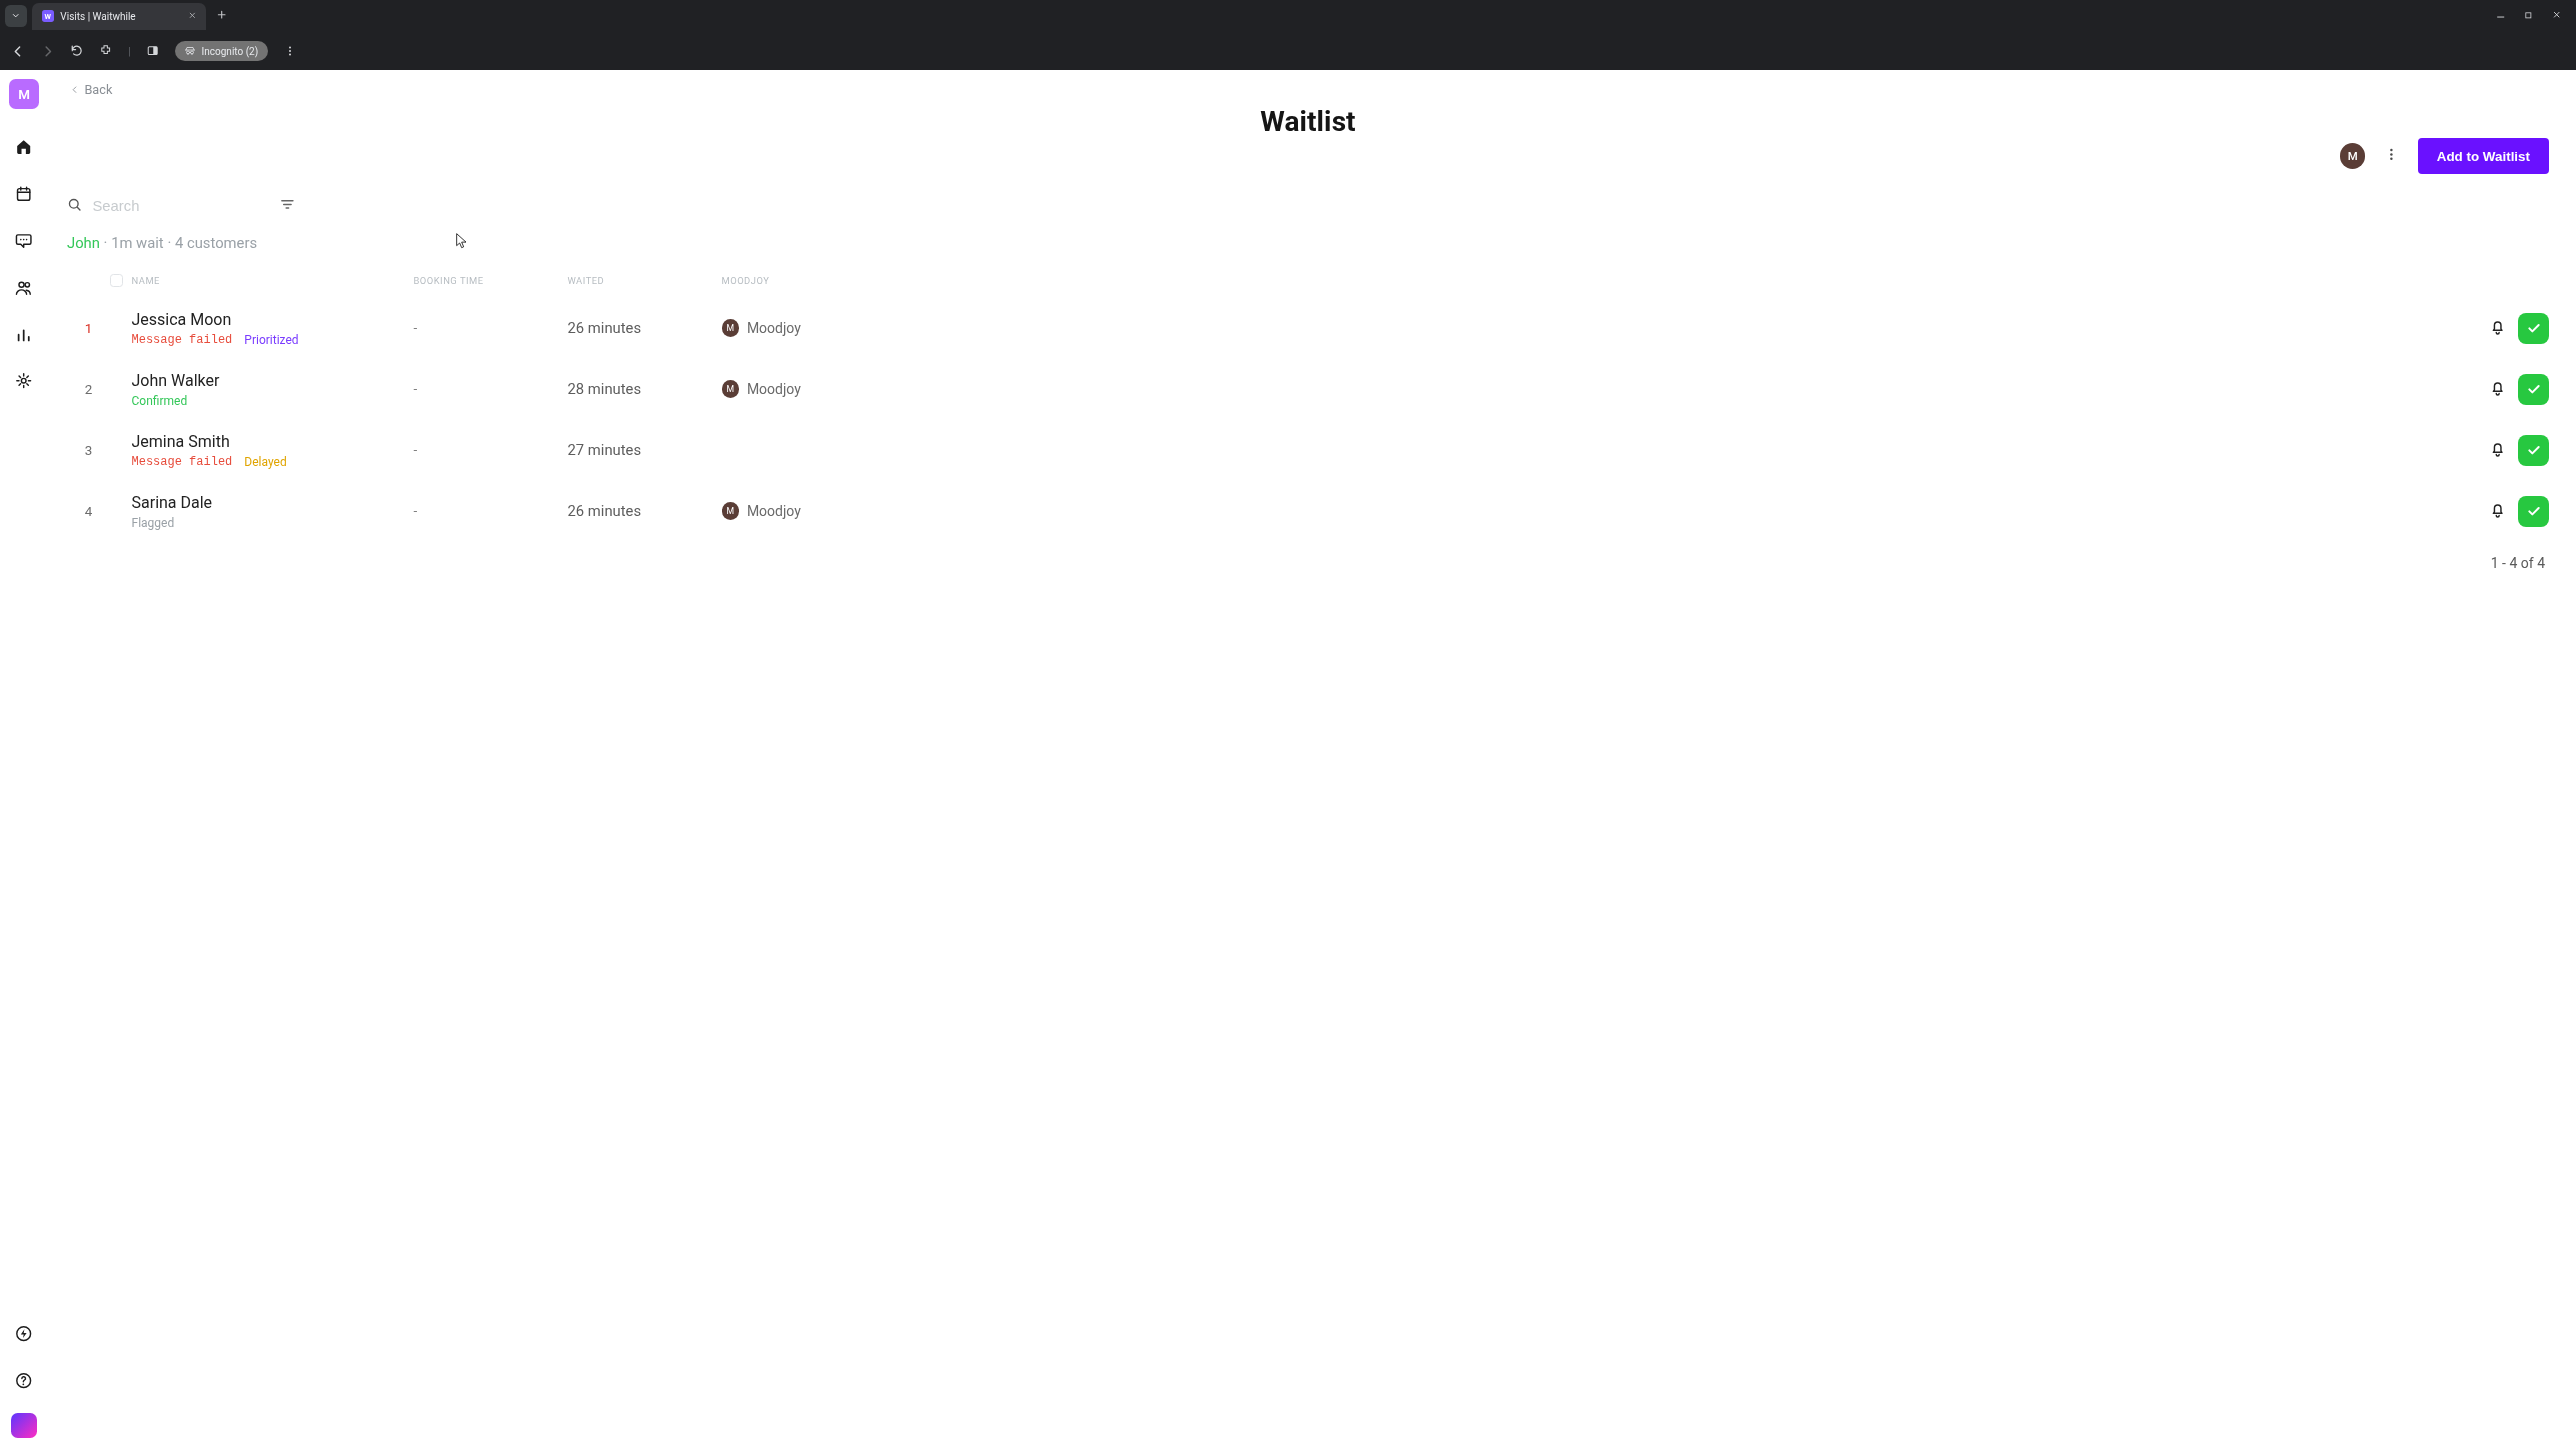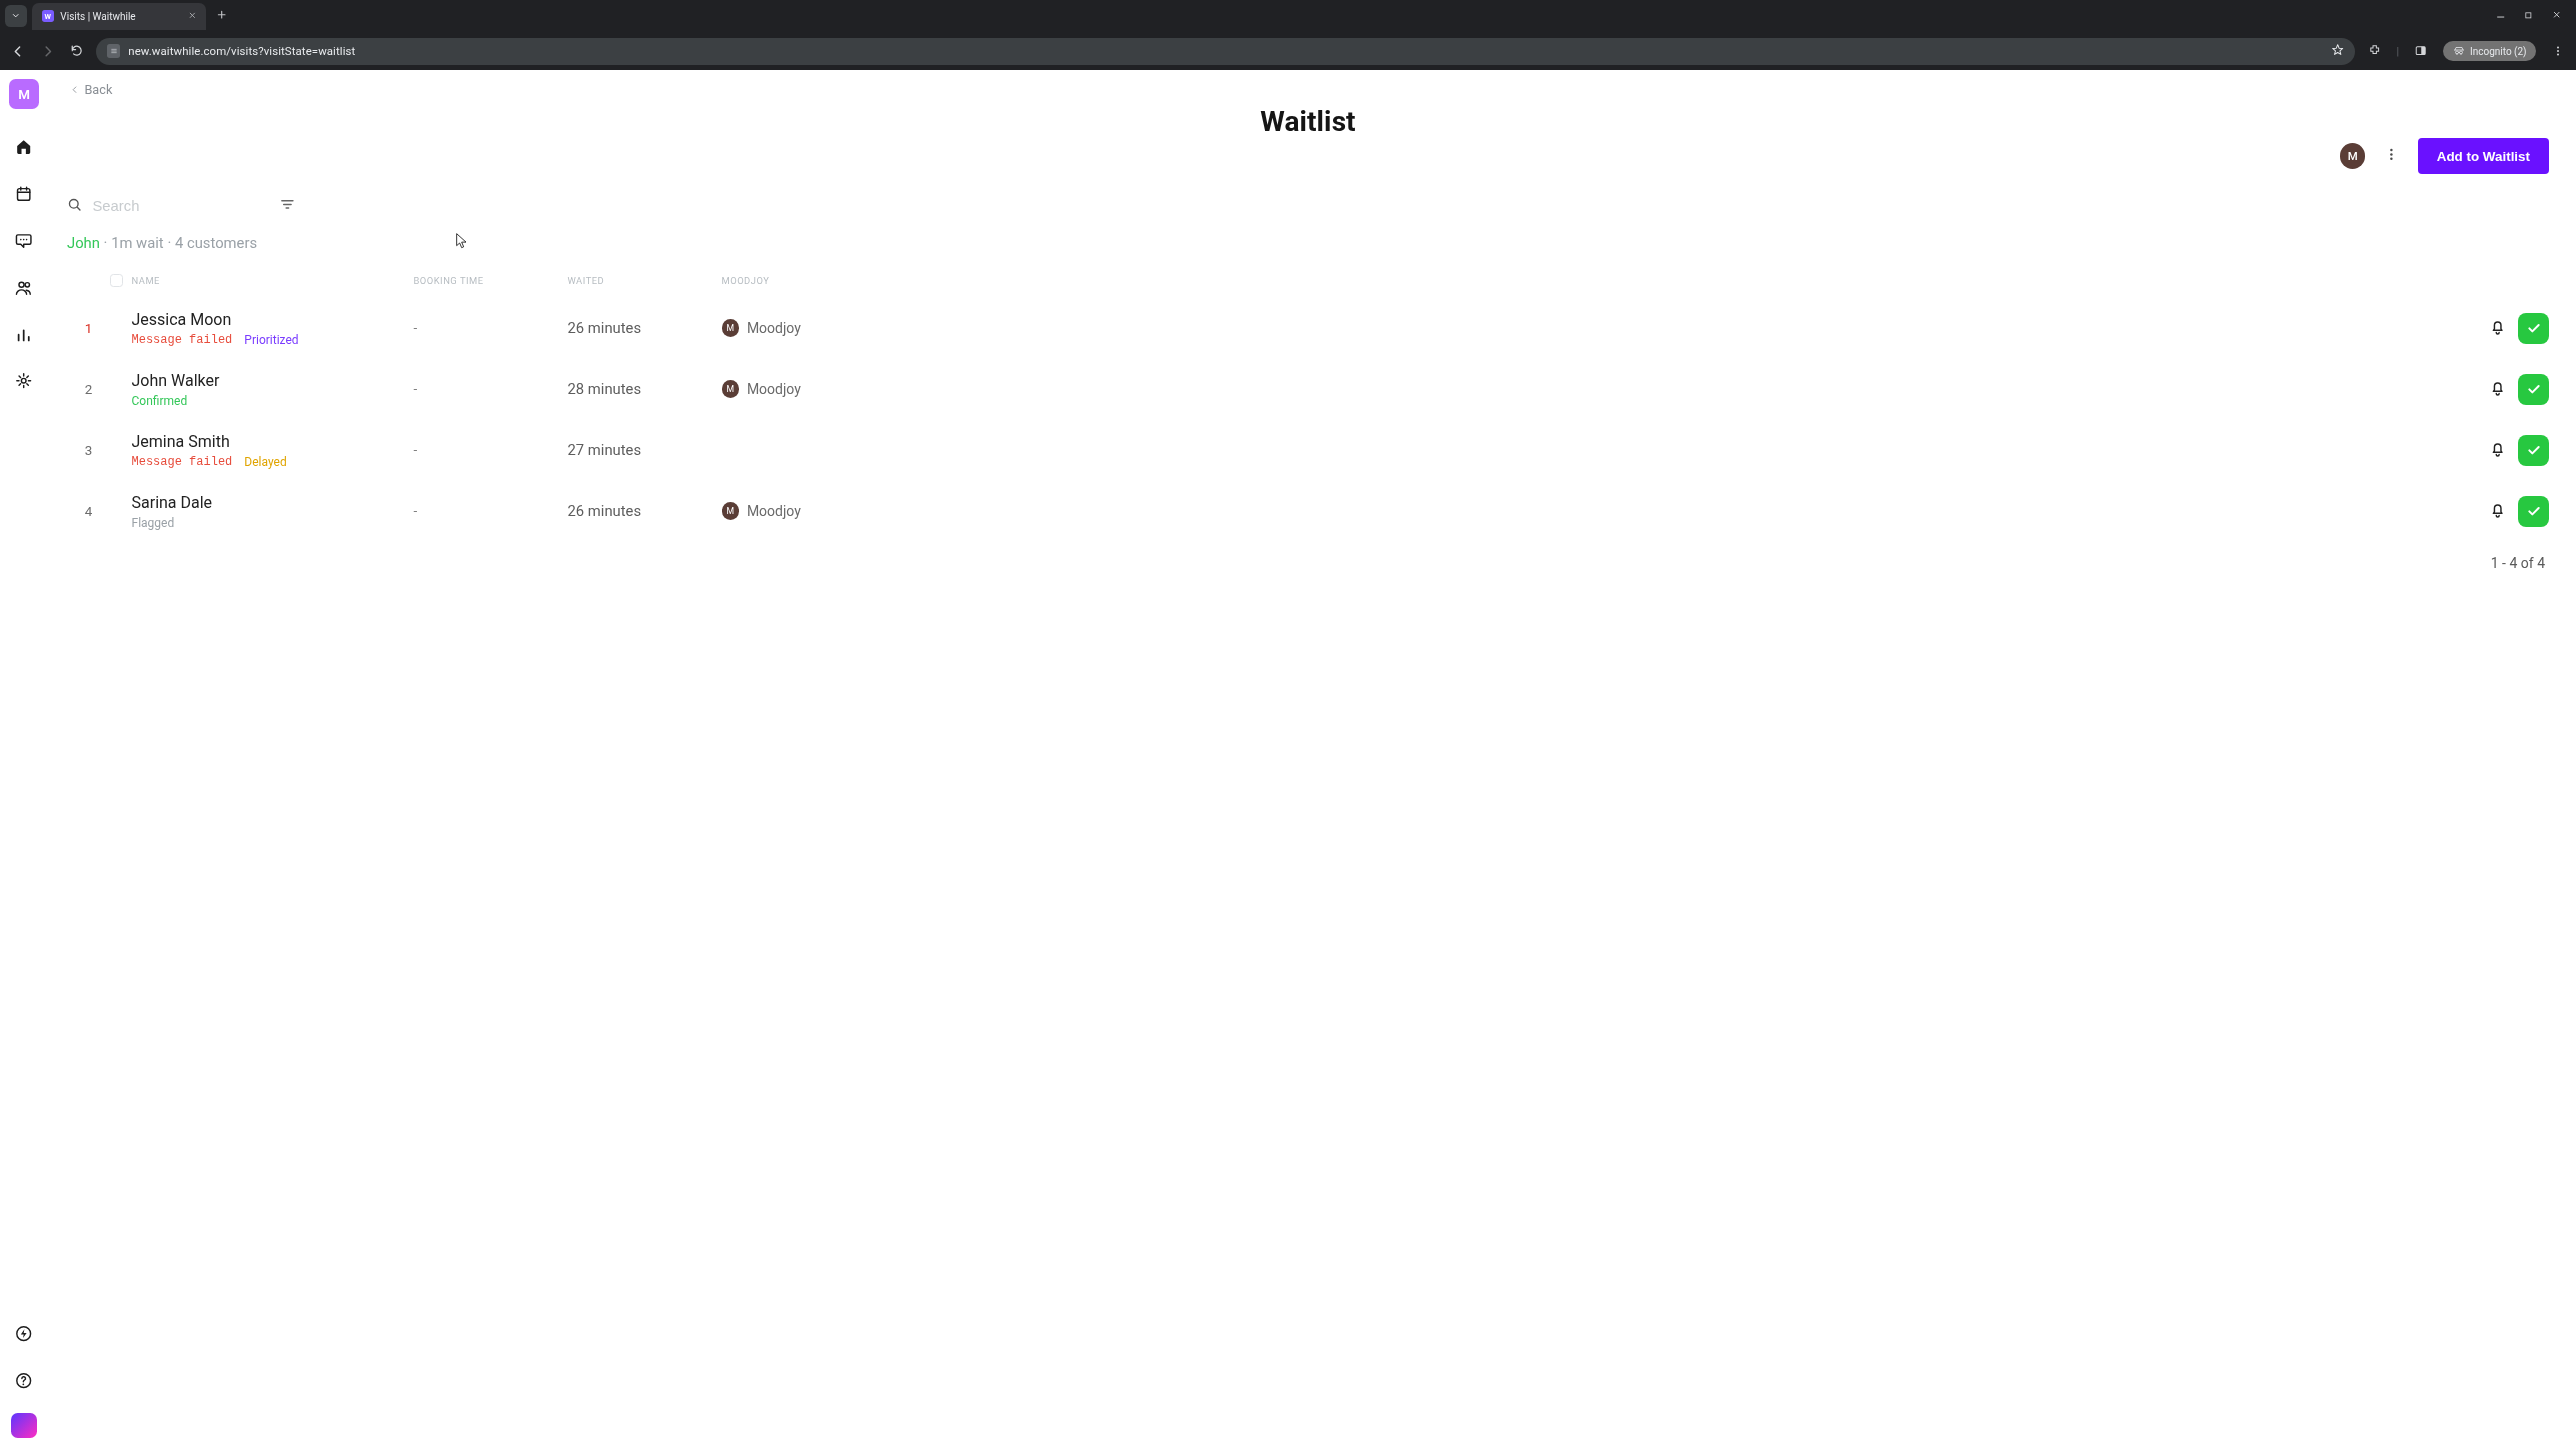--- a/index.html
+++ b/index.html
@@ -130,31 +130,20 @@
     <span class="tbtn disabled">
         <svg width="14.8" height="14.8" viewBox="0 0 24 24">
           <path d="M10 5l7 7-7 7" stroke="#e8eaed" stroke-width="2.4" fill="none" stroke-linecap="round" stroke-linejoin="round"></path>
         </svg>
       </span>
     <span class="tbtn">
         <svg width="13.4" height="13.4" viewBox="0 0 24 24">
           <path d="M4 12a8 8 0 1 1 2.34 5.66M4 4v6h6" stroke="#e8eaed" stroke-width="2.2" fill="none" stroke-linecap="round" stroke-linejoin="round"></path>
         </svg>
       </span>
-    <div class="omnibox">
-      <span class="site-ctrl">
-          <svg width="8" height="8" viewBox="0 0 24 24">
-            <path d="M4 7h16M4 12h16M4 17h16" stroke="#cfd2d6" stroke-width="2"></path>
-          </svg>
-        </span>
-      <span class="url">new.waitwhile.com/visits?visitState=waitlist</span>
-      <span class="star"><svg width="13.4" height="13.4" viewBox="0 0 24 24">
-            <path d="M12 3l2.5 6.2 6.5.5-5 4.3 1.6 6.5L12 17l-5.6 3.5L8 14l-5-4.3 6.5-.5z" stroke="#e8eaed" stroke-width="1.8" fill="none" stroke-linejoin="round"></path>
-          </svg></span>
-    </div>
     <div class="rt-icons">
       <span class="tbtn">
           <svg width="13.4" height="13.4" viewBox="0 0 24 24">
             <path d="M9 3h6v4h4v6h-4v4H9v-4H5V7h4z" stroke="#e8eaed" stroke-width="1.8" fill="none"></path>
           </svg>
         </span>
       <span style="color:#5f6368;">|</span>
       <span class="tbtn">
           <svg width="13.4" height="13.4" viewBox="0 0 24 24">
             <rect x="4" y="5" width="16" height="14" rx="2" stroke="#e8eaed" stroke-width="1.8" fill="none"></rect>

